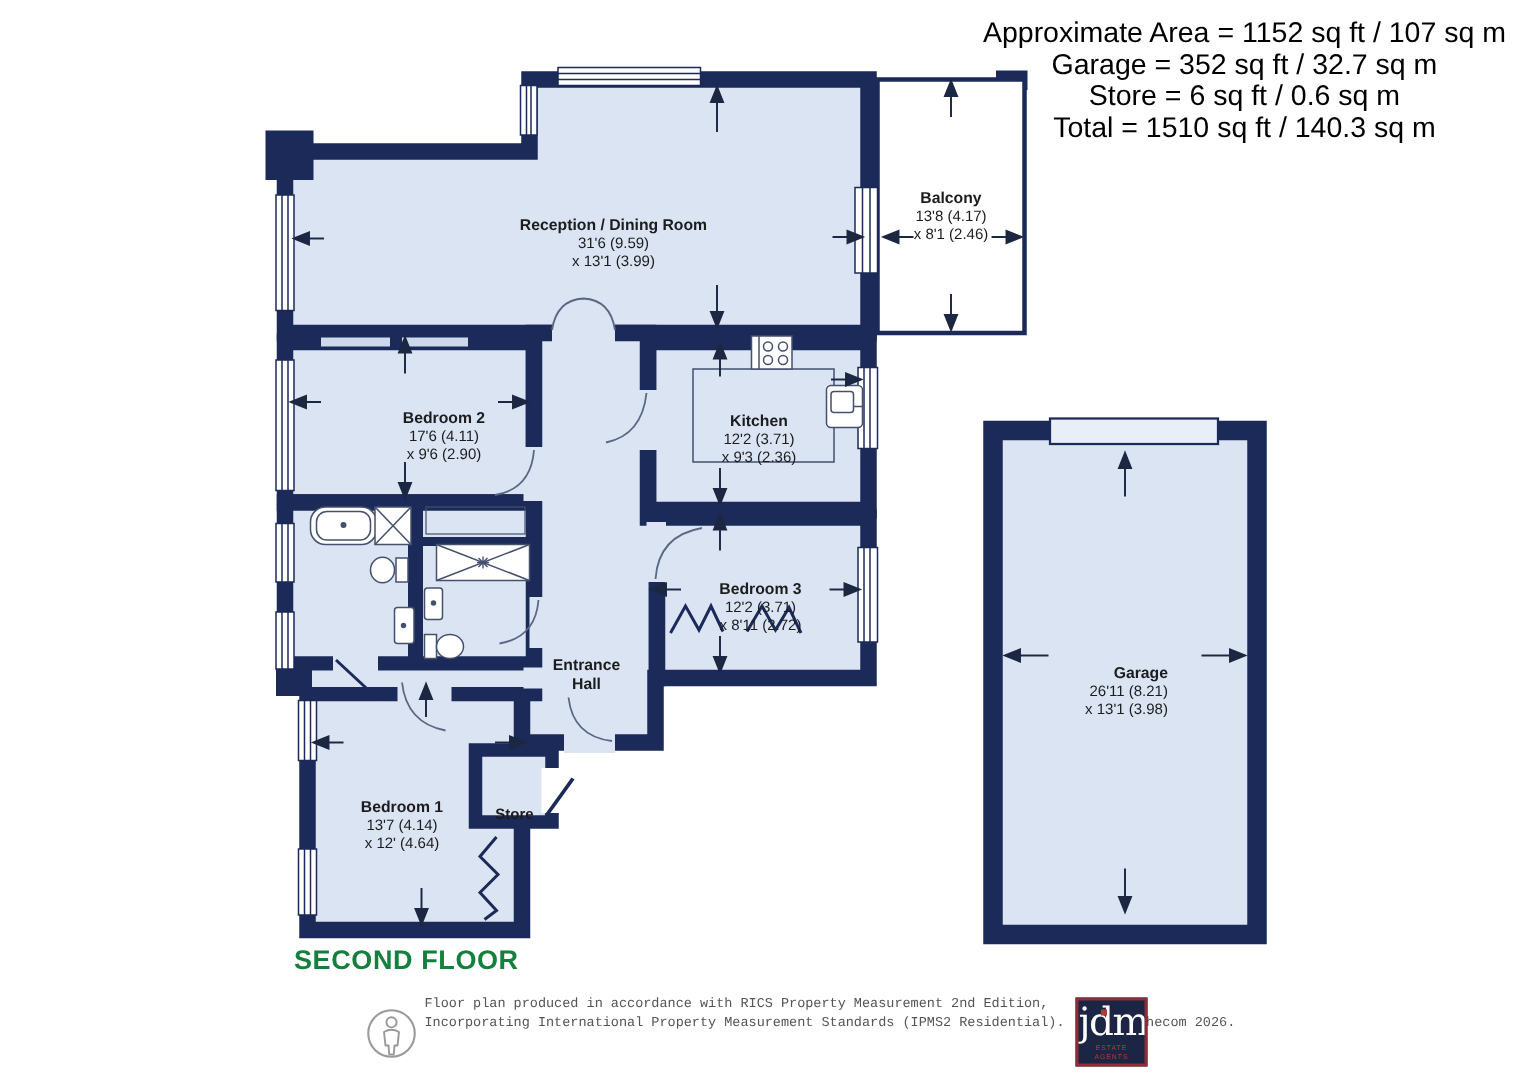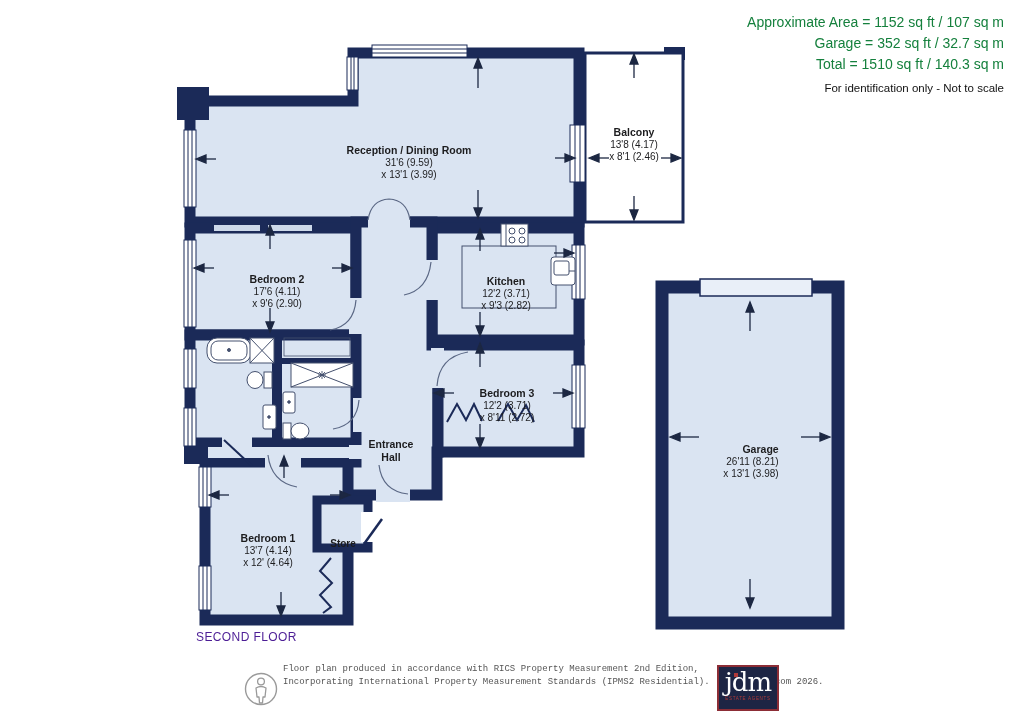--- a/index.html
+++ b/index.html
@@ -2,33 +2,33 @@
 <html><head>
 <meta charset="utf-8">
 <style>
   html,body{margin:0;padding:0;background:#fff;}
   .page{position:relative;width:1020px;height:721px;background:#ffffff;overflow:hidden;
         font-family:"Liberation Sans",sans-serif;}
   svg.plan{position:absolute;left:0;top:0;}
   
   .hdr{position:absolute;top:12px;right:16px;text-align:right;color:#000;}
   .hdr-title{font-size:23px;font-weight:bold;letter-spacing:0.2px;margin-bottom:7px;}
-  .hdr-line{font-size:14px;line-height:21px;color:#15803d;}
+  .hdr-line{font-size:19px;line-height:21px;color:#000000;text-align:center;}
   .hdr-note{font-size:11.5px;margin-top:7px;color:#111;}
   
   .room-label{position:absolute;transform:translate(-50%,-50%);text-align:center;
               color:#1c1c1e;line-height:12.5px;white-space:nowrap;margin-top:17px;}
   .rname{font-weight:bold;font-size:10.5px;}
   .rdim{font-size:10px;}
-  .floor-label{position:absolute;left:196px;top:630px;font-size:12px;font-weight:normal;
-               letter-spacing:0.4px;color:#4c1d95;}
+  .floor-label{position:absolute;left:196px;top:630px;font-size:18px;font-weight:bold;
+               letter-spacing:0.4px;color:#15803d;}
   
   .footer-text{position:absolute;left:283px;top:663px;font-size:9px;line-height:12.5px;color:#555;font-family:Liberation Mono, monospace;}
   .footer-icon{position:absolute;left:243px;top:670px;}
-  .logo{position:absolute;left:717px;top:665px;width:62px;height:46px;background:#1d2544;
+  .logo{position:absolute;left:717px;top:665px;width:48px;height:46px;background:#1d2544;
         border:2px solid #8c2d36;box-sizing:border-box;text-align:center;overflow:hidden;}
   .logo-jdm{font-family:"DejaVu Serif",serif;color:#ffffff;font-size:26px;line-height:28px;
             margin-top:1px;letter-spacing:-1px;}
   .logo-dot{position:absolute;width:4px;height:4px;background:#b03a3a;left:15px;top:6px;}
   .logo-sub{color:#b03a3a;font-size:4.5px;letter-spacing:0.7px;line-height:6px;}
 </style>
 </head>
 <body>
 
 <div class="page">
@@ -333,43 +333,43 @@
       <g>
           <line x1="801" y1="437" x2="821" y2="437"></line>
           <polygon points="830,437 820,433 820,441"></polygon>
         </g>
     </g>
   </svg>
 
   <div class="hdr">
     <div class="hdr-line">Approximate Area = 1152 sq ft / 107 sq m</div>
     <div class="hdr-line">Garage = 352 sq ft / 32.7 sq m</div>
+    <div class="hdr-line">Store = 6 sq ft / 0.6 sq m</div>
     <div class="hdr-line">Total = 1510 sq ft / 140.3 sq m</div>
-    <div class="hdr-note">For identification only - Not to scale</div>
   </div>
 
   <div class="room-label" style="left:409px;top:146px;">
     <div class="rname">Reception / Dining Room</div>
     <div class="rdim">31'6 (9.59)</div>
     <div class="rdim">x 13'1 (3.99)</div>
   </div>
   <div class="room-label" style="left:634px;top:128px;">
     <div class="rname">Balcony</div>
     <div class="rdim">13'8 (4.17)</div>
     <div class="rdim">x 8'1 (2.46)</div>
   </div>
-  <div class="room-label" style="left:277px;top:275px;">
+  <div class="room-label" style="left:296px;top:275px;">
     <div class="rname">Bedroom 2</div>
     <div class="rdim">17'6 (4.11)</div>
     <div class="rdim">x 9'6 (2.90)</div>
   </div>
   <div class="room-label" style="left:506px;top:277px;">
     <div class="rname">Kitchen</div>
     <div class="rdim">12'2 (3.71)</div>
-    <div class="rdim">x 9'3 (2.82)</div>
+    <div class="rdim">x 9'3 (2.36)</div>
   </div>
   <div class="room-label" style="left:507px;top:389px;">
     <div class="rname">Bedroom 3</div>
     <div class="rdim">12'2 (3.71)</div>
     <div class="rdim">x 8'11 (2.72)</div>
   </div>
   <div class="room-label" style="left:391px;top:433px;">
     <div class="rname">Entrance</div>
     <div class="rname">Hall</div>
   </div>

